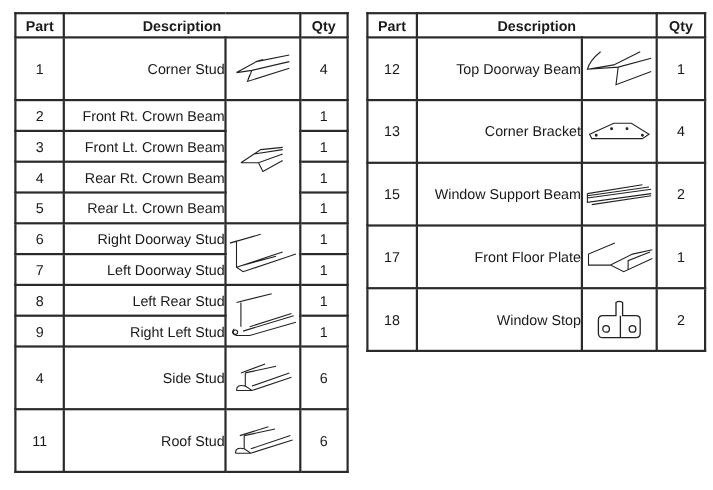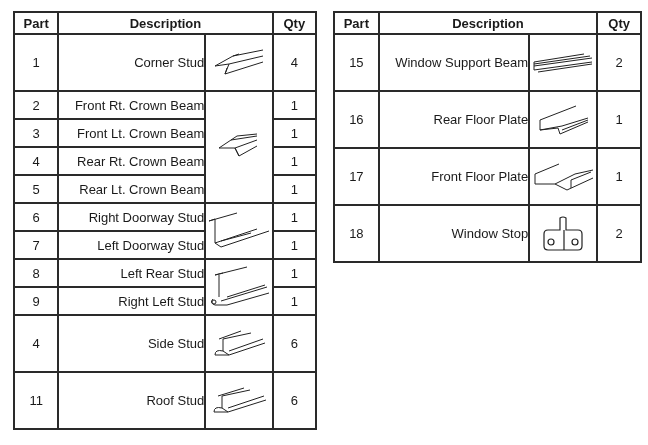--- a/index.html
+++ b/index.html
@@ -129,38 +129,52 @@
       <col style="width:67px">
       <col style="width:43px">
     </colgroup>
   <tbody>
       <tr>
     <th>Part</th>
     <th colspan="2">Description</th>
     <th>Qty</th>
   </tr>
   <tr class="tall">
+    <td class="num">12</td>
+    <td class="desc">Top Doorway Beam</td>
+    <td class="img">
+      <svg width="62" height="36" viewBox="0 0 62 36" fill="none" stroke="#222" stroke-width="1">
+            <path d="M14 2 Q4 10 2 18 L26 14 L50 2 M2 18 L30 16 L60 8 M30 16 L28 32 L60 20"></path>
+          </svg>
+    </td>
+    <td class="qty">1</td>
+  </tr>
+  <tr class="tall">
+    <td class="num">13</td>
+    <td class="desc">Corner Bracket</td>
+    <td class="img">
+      <svg width="58" height="20" viewBox="0 0 58 20" fill="none" stroke="#222" stroke-width="1">
+            <path d="M2 12 L24 2 L40 2 L56 12 L50 16 L4 16 Z"></path>
+            <circle cx="8" cy="13" r="0.8" fill="#222"></circle>
+            <circle cx="22" cy="7" r="0.8" fill="#222"></circle>
+            <circle cx="36" cy="7" r="0.8" fill="#222"></circle>
+            <circle cx="50" cy="13" r="0.8" fill="#222"></circle>
+          </svg>
+    </td>
+    <td class="qty">4</td>
+  </tr>
+  <tr class="tall">
     <td class="num">15</td>
     <td class="desc">Window Support Beam</td>
     <td class="img">
       <svg width="62" height="22" viewBox="0 0 62 22" fill="none" stroke="#222" stroke-width="1">
             <path d="M2 10 L52 2 M2 12 L58 4 M2 14 L60 6 M2 10 L2 18 L60 10 M6 20 L60 12"></path>
           </svg>
     </td>
     <td class="qty">2</td>
-  </tr>
-  <tr class="tall">
-    <td class="num">16</td>
-    <td class="desc">Rear Floor Plate</td>
-    <td class="img">
-      <svg width="54" height="32" viewBox="0 0 54 32" fill="none" stroke="#222" stroke-width="1">
-            <path d="M4 16 L40 2 M4 16 L4 26 L26 22 L52 14 M4 26 L22 24 M22 24 L24 30 L52 18 M26 26 L52 16"></path>
-          </svg>
-    </td>
-    <td class="qty">1</td>
   </tr>
   <tr class="tall">
     <td class="num">17</td>
     <td class="desc">Front Floor Plate</td>
     <td class="img">
       <svg width="64" height="30" viewBox="0 0 64 30" fill="none" stroke="#222" stroke-width="1">
             <path d="M28 2 L4 12 L4 22 L24 22 L36 28 L62 16 M24 22 L44 12 L62 8 M40 26 L40 18 L60 10"></path>
           </svg>
     </td>
     <td class="qty">1</td>

